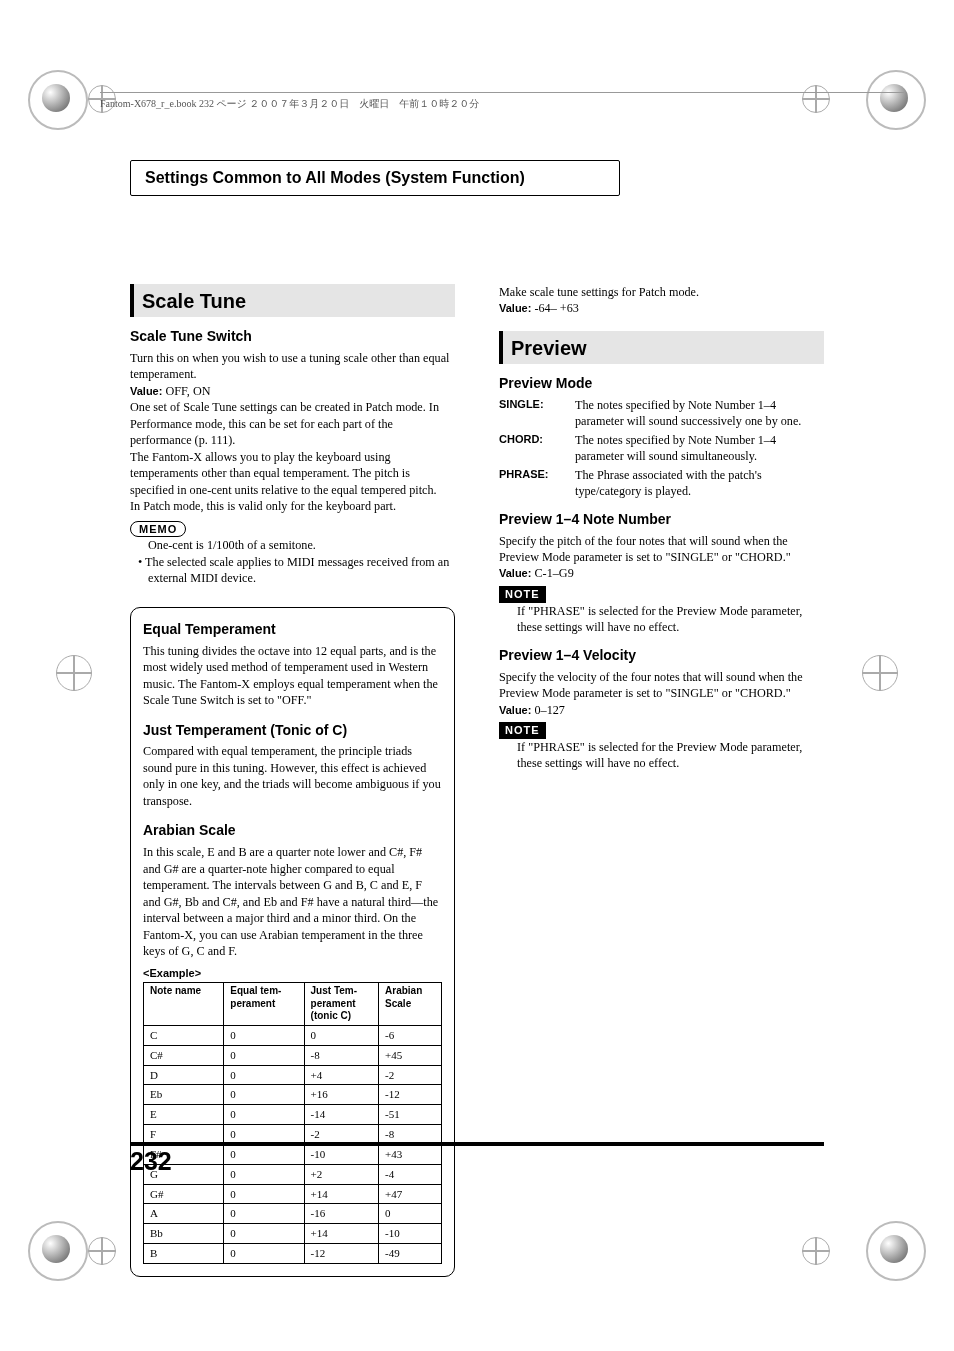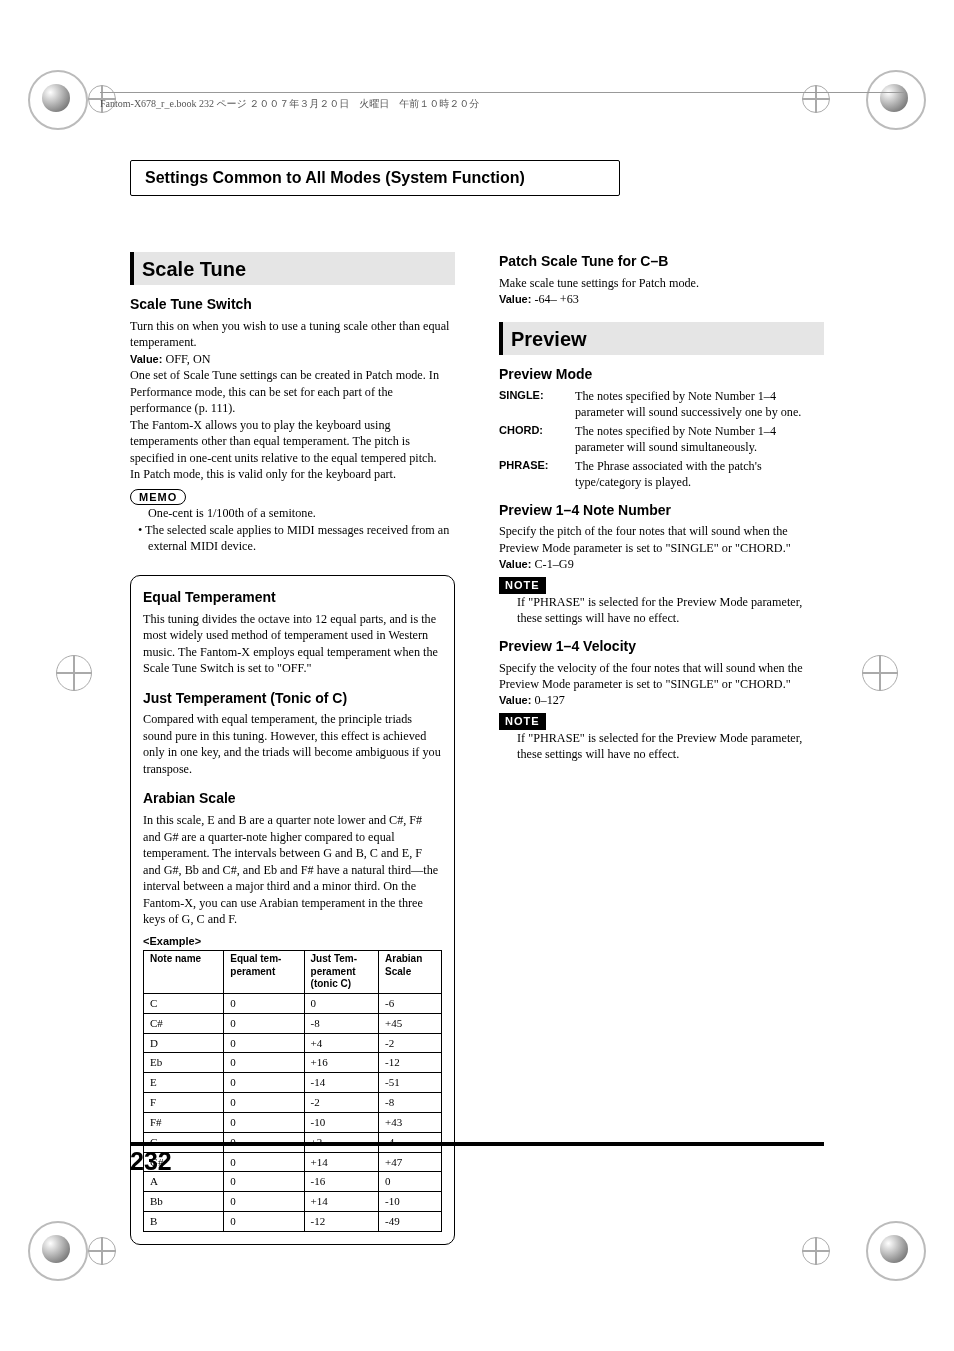--- a/index.html
+++ b/index.html
@@ -15,21 +15,21 @@
   .corner-mark { position: absolute; width: 60px; height: 60px; }
   .corner-mark::before { content: ""; position: absolute; width: 56px; height: 56px; border: 2px solid #bbb; border-radius: 50%; }
   .corner-mark::after { content: ""; position: absolute; left: 14px; top: 14px; width: 28px; height: 28px; border-radius: 50%; background: radial-gradient(circle at 30% 30%, #fff, #999 60%, #555 100%); }
 
   .print-header { position: absolute; top: 92px; left: 100px; right: 50px; font-size: 10px; font-family: Liberation Serif, serif; color: #555; border-top: 0.5px solid #999; padding-top: 4px; display: flex; align-items: flex-start; gap: 8px; }
 
   .content-area { position: absolute; top: 160px; left: 130px; right: 130px; bottom: 230px; }
 
   .header-bar { border: 1.5px solid #000; border-radius: 2px; padding: 8px 14px; font-family: Helvetica, Arial, sans-serif; font-weight: bold; font-size: 16px; width: 490px; }
 
-  .columns { display: flex; gap: 44px; margin-top: 56px; }
+  .columns { display: flex; gap: 44px; margin-top: 88px; }
   .col { flex: 1; min-width: 0; font-size: 12.2px; line-height: 1.35; }
 
   .section-title-box { background: #e5e5e5; border-left: 4px solid #000; padding: 4px 8px 2px 8px; font-family: Helvetica, Arial, sans-serif; font-weight: bold; font-size: 20px; margin-bottom: 10px; }
 
   .h3 { font-family: Helvetica, Arial, sans-serif; font-weight: bold; font-size: 14px; margin-top: 8px; margin-bottom: 4px; }
 
   .eq-block { border: 1px solid #000; border-radius: 10px; padding: 10px 12px 12px 12px; margin-top: 20px; }
   .eq-block .h3 { margin-top: 2px; }
 
   .def-row { display: flex; gap: 10px; margin: 2px 0; }
@@ -213,21 +213,20 @@
                 <td>0</td>
                 <td>-12</td>
                 <td>-49</td>
               </tr>
             </tbody>
         </table>
       </div>
     </div>
 
     <div class="col">
-      <div class="h3" style="margin-top:0;">Patch Scale Tune for C–B</div>
       <p>Make scale tune settings for Patch mode.</p>
       <p><span class="inline-bold">Value:</span> <span>-64– +63</span></p>
 
       <div class="section-title-box" style="margin-top:14px;">
         <span>Preview</span>
       </div>
 
       <div class="h3">Preview Mode</div>
       <div id="preview-mode-rows">
           <div class="def-row">

